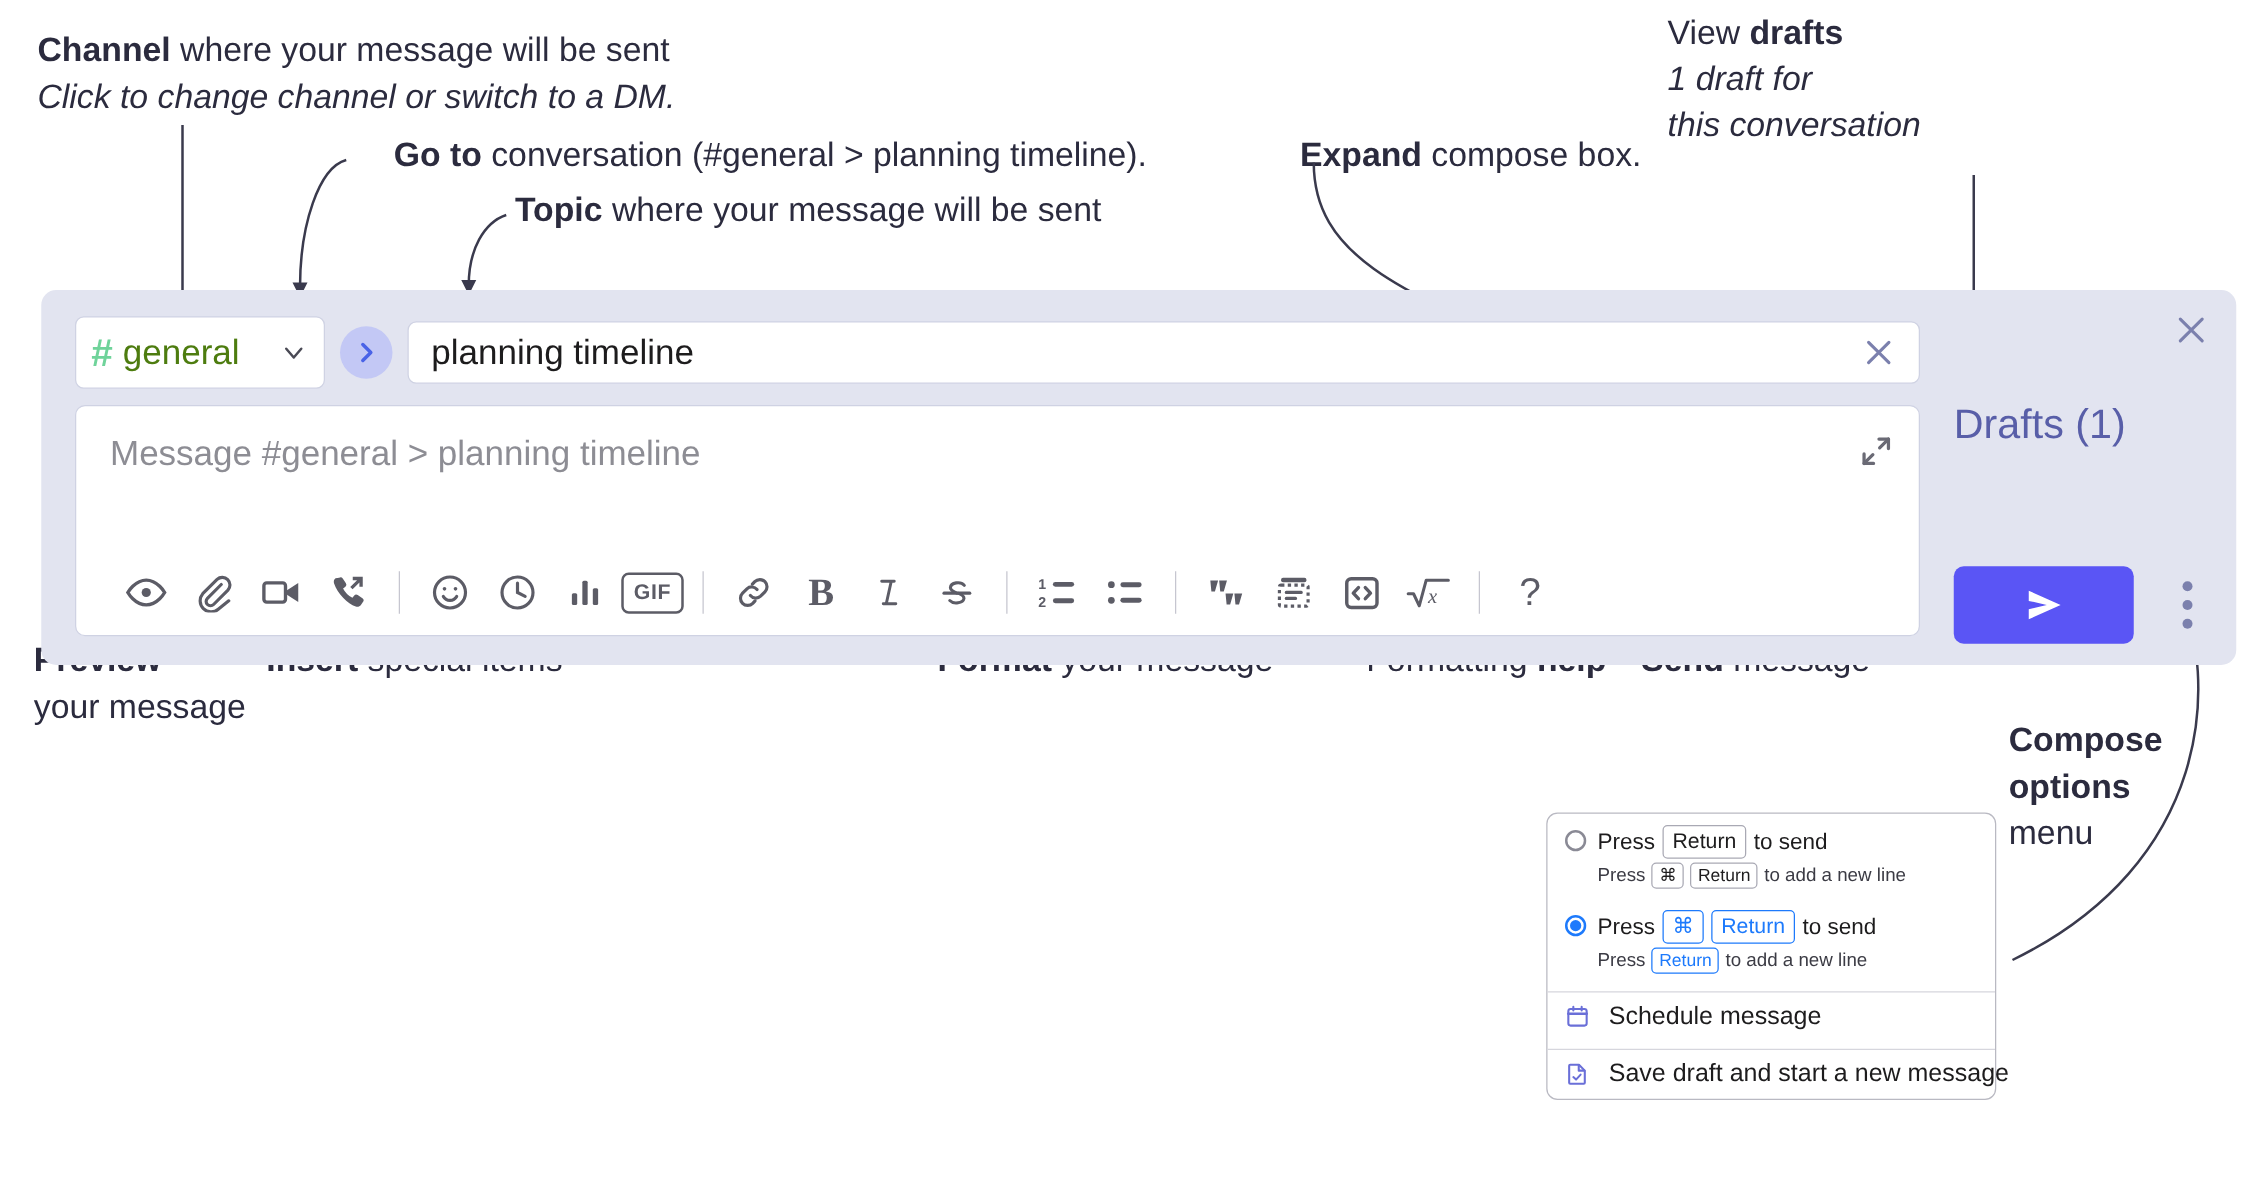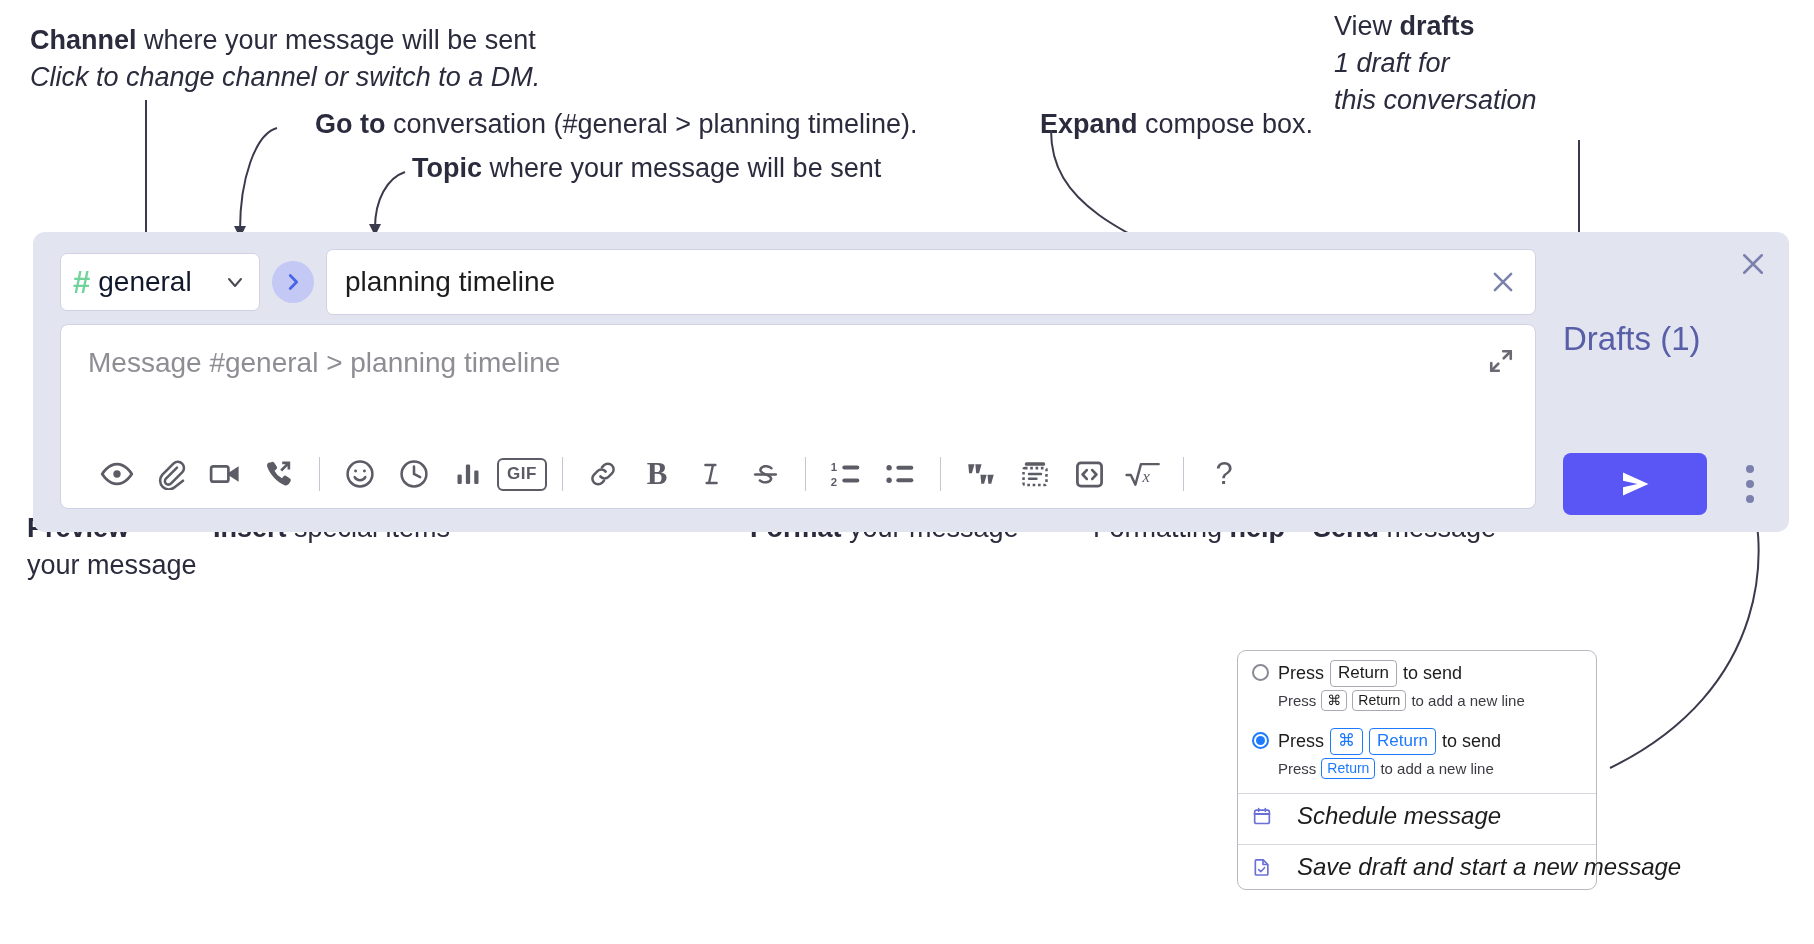--- a/index.html
+++ b/index.html
@@ -65,35 +65,35 @@
     width: 200px; height: 58px;
     background: #ffffff;
     border: 1px solid #cfd2e3;
     border-radius: 7px;
     display: flex; align-items: center;
     gap: 8px;
     padding: 0 12px;
     cursor: pointer;
   }
   .hash-icon { color: #6fd39a; font-size: 31px; font-weight: 700; line-height: 1; }
-  .channel-name { font-size: 28px; color: #0f172a; }
+  .channel-name { font-size: 28px; color: #4d7c0f; }
   .chev-down { margin-left: auto; color: #4a4a55; display:flex; }
 
   .goto-btn {
     margin-left: 12px;
     width: 42px; height: 42px; border-radius: 50%;
     background: #c3c8f5;
     display: flex; align-items: center; justify-content: center;
     color: #4a63e7;
     cursor: pointer;
   }
 
   .topic-field {
     margin-left: 12px;
-    width: 1210px; height: 66px;
+    width: 1210px; height: 50px;
     background: #ffffff;
     border: 1px solid #cfd2e3;
     border-radius: 7px;
     display: flex; align-items: center;
     padding: 0 10px 0 18px;
   }
   .topic-value {
     font-size: 28px; color: #1d1c1d;
     flex: 1;
     outline: none;
@@ -228,26 +228,25 @@
     padding: 1px 7px;
     font-size: 17px;
     color: #1d1c1d;
     background: #fff;
     line-height: 1.35;
   }
   .key.sm { font-size: 14px; padding: 0px 5px; }
   .key.blue { border-color: #1d7afc; color: #1d7afc; }
   .menu-div { height: 1px; background: #d6d6dd; margin: 6px 0 0 0; }
   .menu-item {
-    display: flex; align-items: center; gap: 25px;
+    display: flex; align-items: center; gap: 15px;
     padding: 8px 14px;
-    font-size: 24px; color: #1d1c1d;
+    font-size: 20px; color: #1d1c1d;
     cursor: pointer;
     white-space: nowrap;
-    font-style: italic;
   }
   .mi-icon { color: #6a6fd8; display:flex; flex:none; }
 </style>
 </head>
 <body>
 
 <div id="root">
 
   <div class="anno" style="left:30px; top:22px;">
     <div><b>Channel</b><span> where your message will be sent</span></div>
@@ -286,20 +285,25 @@
   </div>
 
   <div class="anno" style="left:1093px; top:510px;">
     <span>Formatting </span><b>help</b>
   </div>
 
   <div class="anno" style="left:1313px; top:510px;">
     <b>Send</b><span> message</span>
   </div>
 
+  <div class="anno" style="left:1607px; top:574px;">
+    <div><b>Compose</b></div>
+    <div><b>options</b></div>
+    <div><span>menu</span></div>
+  </div>
 
   <svg class="overlay" viewBox="0 0 1814 944">
     <g fill="none" stroke="#3a3a4d" stroke-width="2">
 
       <path d="M146,100 L146,277"></path>
 
       <path d="M277,128 C255,134 240,180 240,230"></path>
 
       <path d="M405,172 C387,178 375,200 375,228"></path>
 

